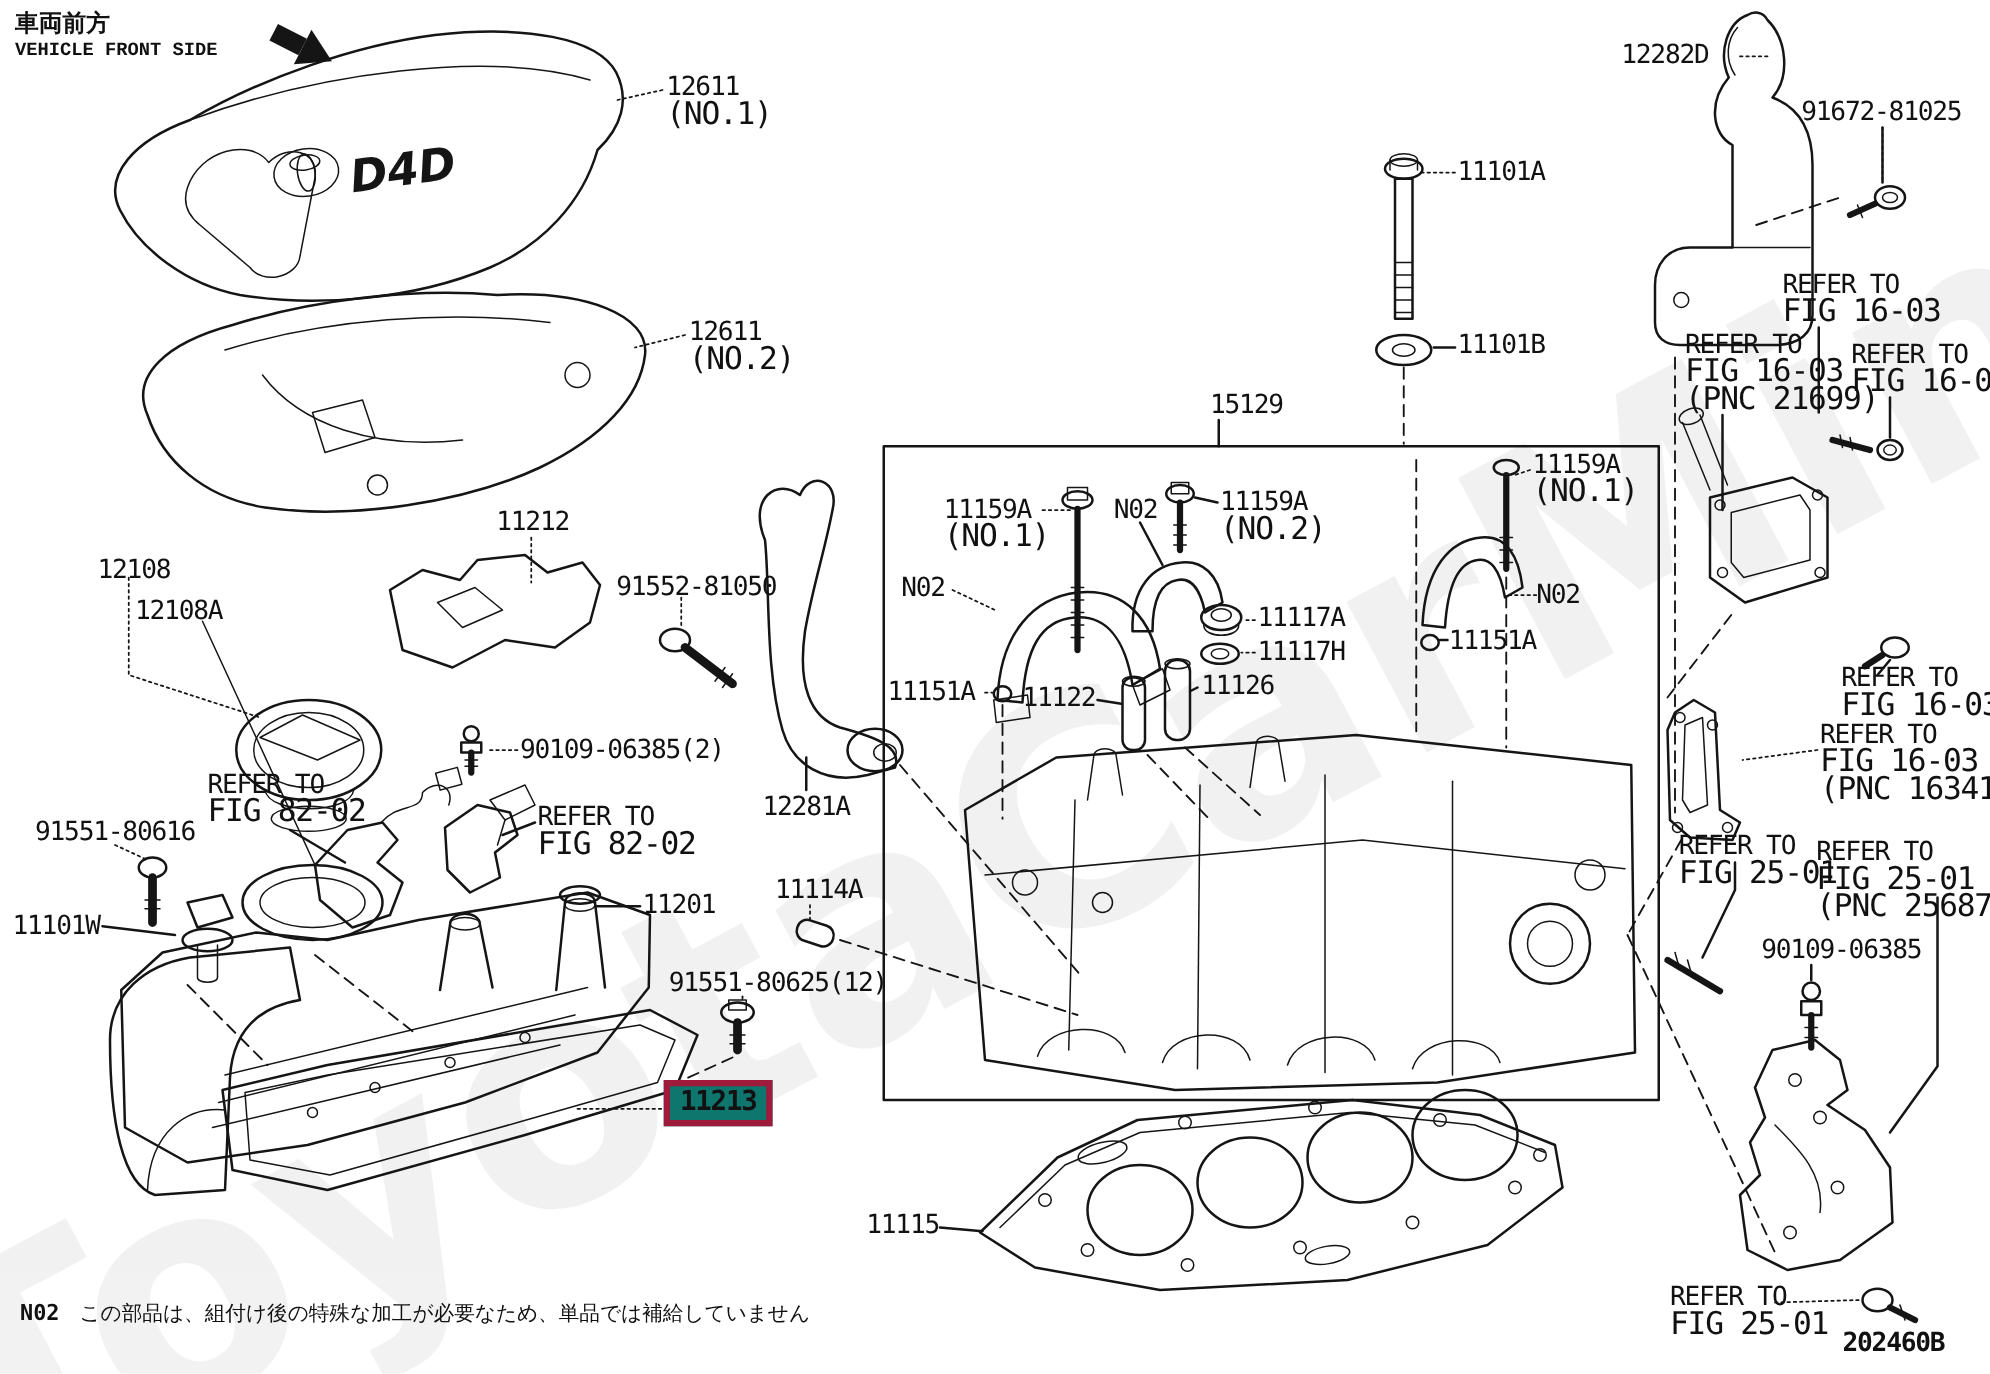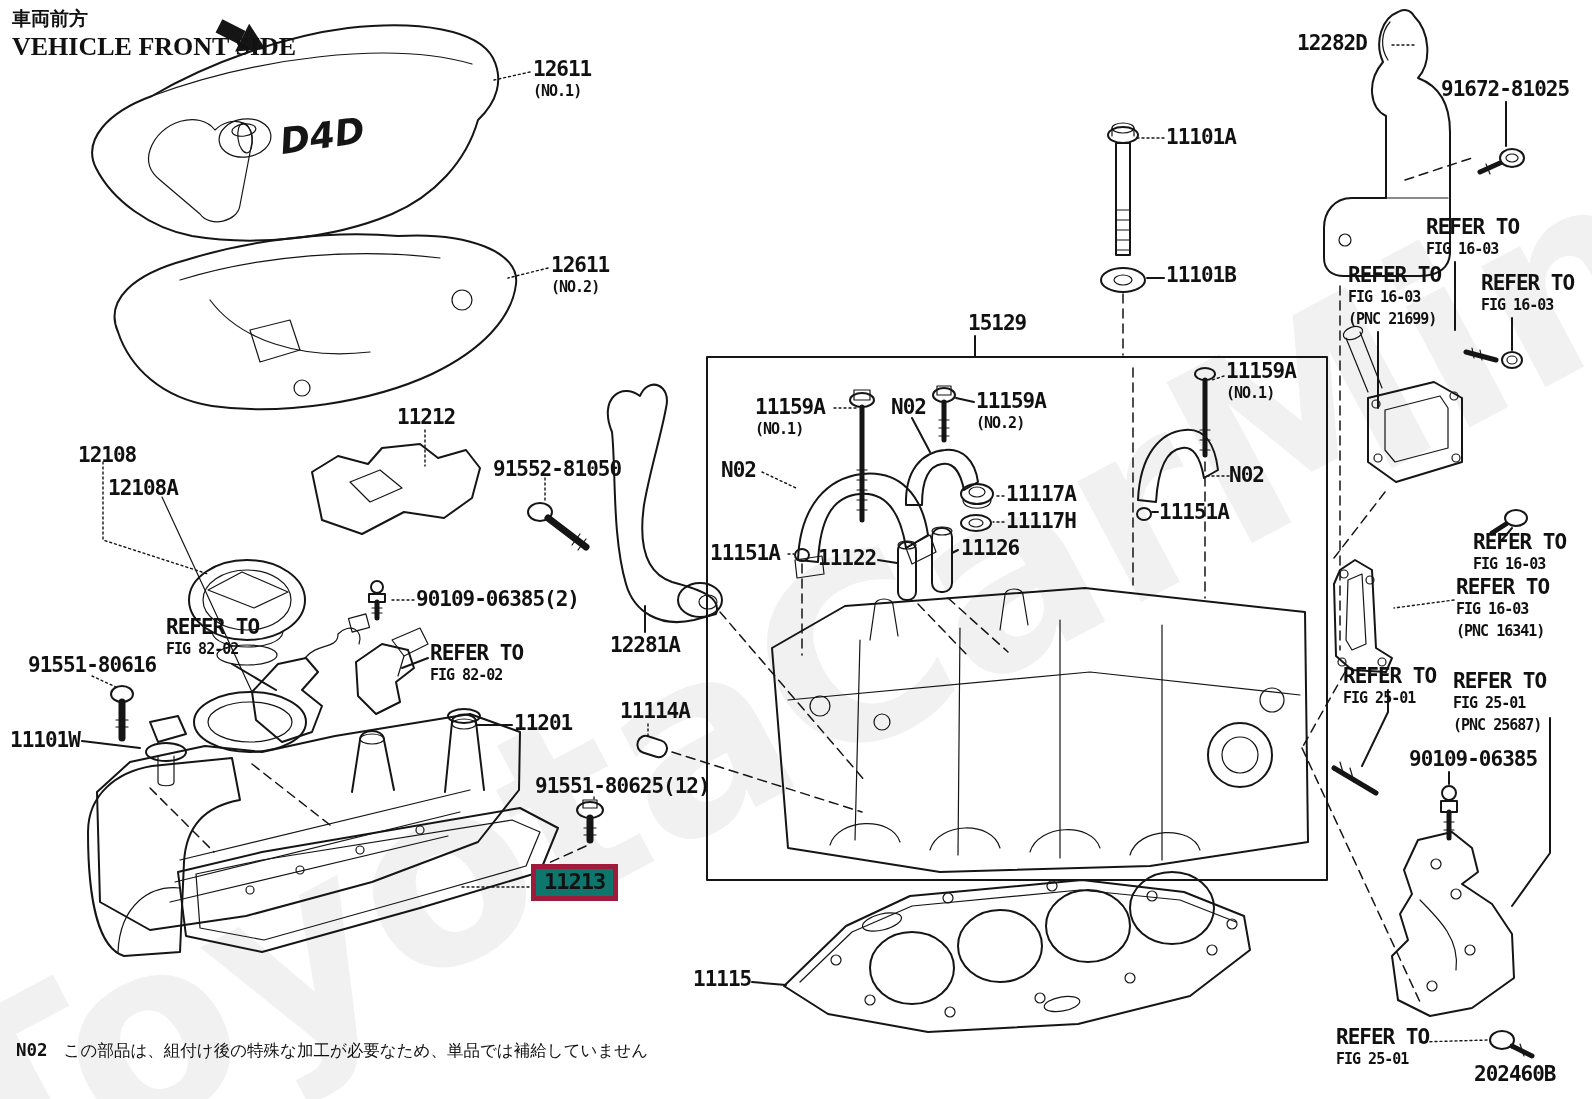--- a/index.html
+++ b/index.html
@@ -9,26 +9,26 @@
                font-family:"DejaVu Sans", sans-serif; color:#2a2a2a; opacity:0.06;
                transform:rotate(-28deg); transform-origin:0 0; white-space:nowrap; pointer-events:none; }
   svg.art { position:absolute; left:0; top:0; }
   svg.art * { stroke:#151515; fill:none; stroke-width:2; stroke-linecap:round; stroke-linejoin:round; }
   svg.art .fill { fill:#151515; stroke:none; }
   svg.art .thin { stroke-width:1.2; }
   svg.art .lead { stroke-width:1.4; stroke-dasharray:2 3; }
   svg.art .dash { stroke-width:1.5; stroke-dasharray:9 6; }
   svg.art .w7 { stroke-width:7; } svg.art .w5 { stroke-width:5; }
   svg.art text { stroke:none; fill:#151515; }
-  .lbl { position:absolute; font-weight:bold; font-size:21px; line-height:22px;
+  .lbl { position:absolute; font-weight:normal; font-size:21px; line-height:22px;
          letter-spacing:-1px; white-space:nowrap; }
-  .lbl .sub { display:block; font-size:15px; }
+  .lbl .sub { display:block; font-size:25px; }
   .hdr { position:absolute; left:12px; top:6px; }
   .hdr .jp { font-family:Liberation Mono, monospace; font-size:19px; font-weight:bold; }
-  .hdr .en { font-family:Liberation Serif, serif; font-size:26px; font-weight:bold; letter-spacing:0; }
+  .hdr .en { font-family:Liberation Mono, monospace; font-size:15px; font-weight:bold; letter-spacing:0; }
   .hl { position:absolute; left:531px; top:864px; border:5px solid #9e1b3c;
         padding:0px 8px 2px 8px; font-size:22px; font-weight:bold; letter-spacing:-1px; background:#0f766e; }
   .note { position:absolute; font-family:"DejaVu Sans", sans-serif; font-size:16.5px; white-space:nowrap; }
   .note .tag { font-family:"DejaVu Sans Mono", monospace; font-weight:bold; font-size:17.5px; margin-right:16px; }
   .figcode { position:absolute; left:1474px; top:1062px; font-size:21px; font-weight:bold; letter-spacing:-1px; }
 </style>
 </head>
 <body>
 
 <div class="canvas">

